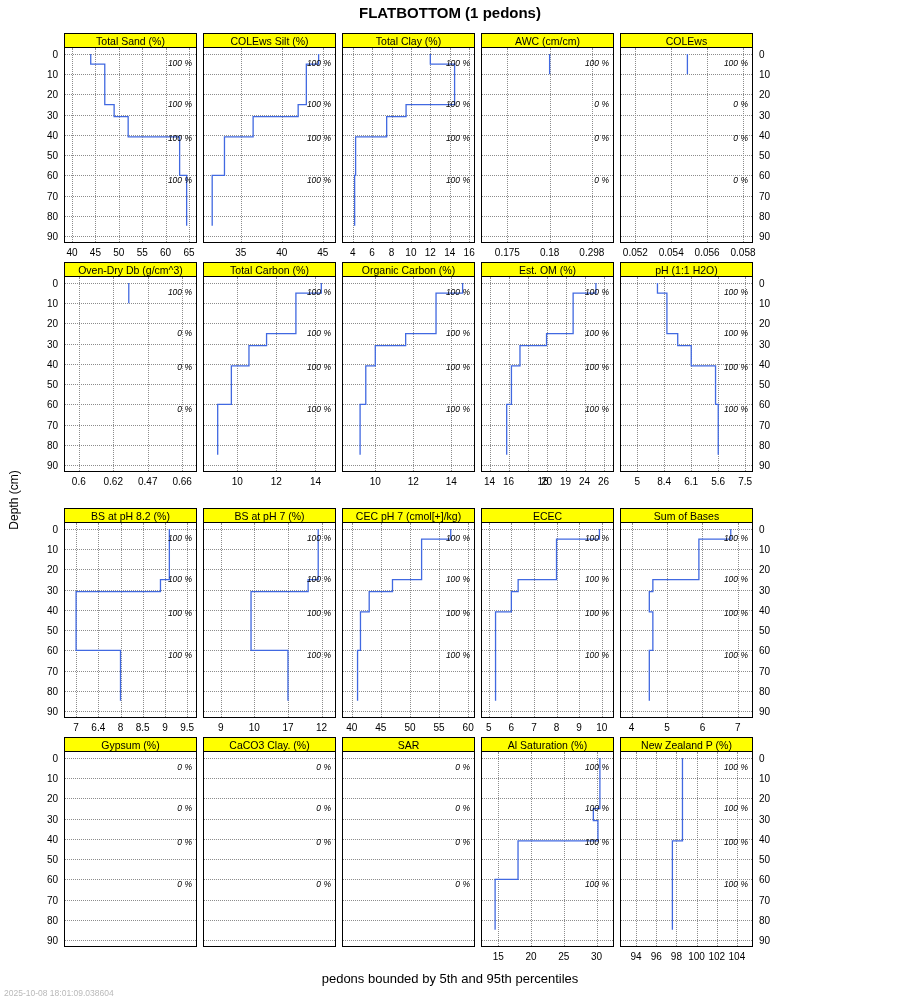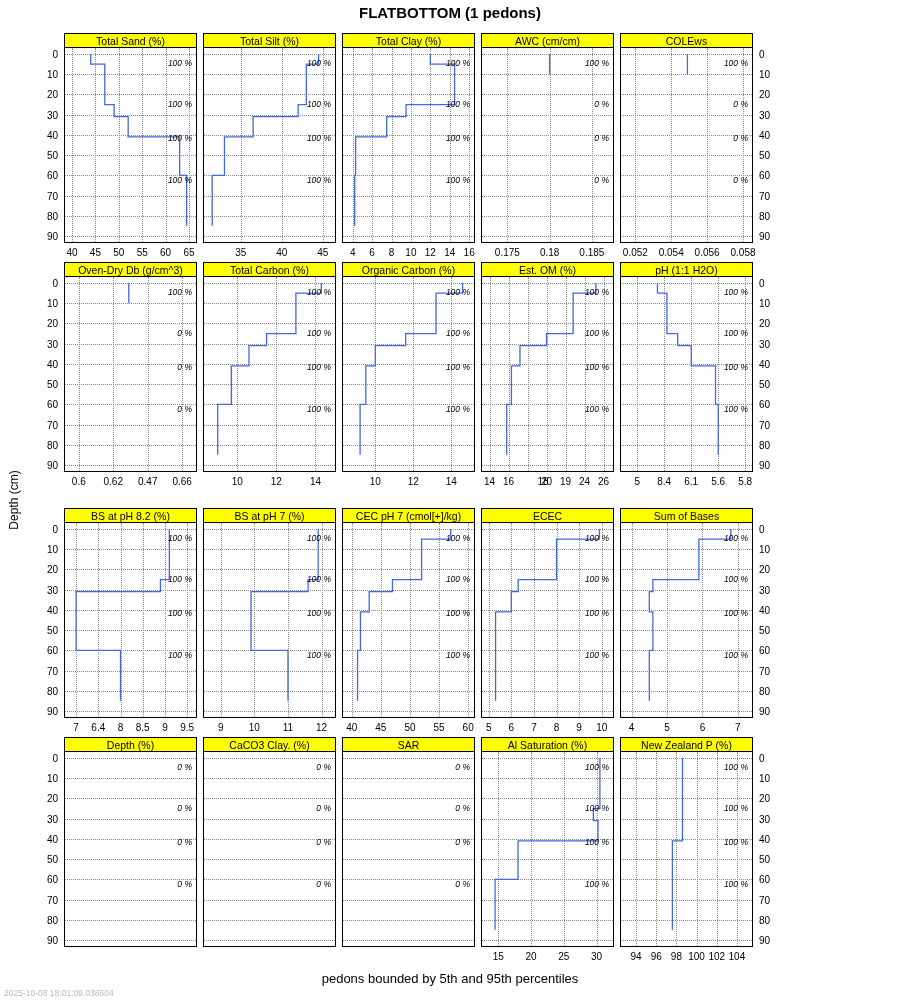--- a/index.html
+++ b/index.html
@@ -99,21 +99,21 @@
         <div class="pct" style="right: 4px; top: 10.1667px;">100 %</div>
         <div class="pct" style="right: 4px; top: 50.5833px;">100 %</div>
         <div class="pct" style="right: 4px; top: 84.9375px;">100 %</div>
         <div class="pct" style="right: 4px; top: 127.375px;">100 %</div>
       </div>
     </div>
     <div class="xticklab" style="left: 240.844px; top: 247px;">35</div>
     <div class="xticklab" style="left: 281.781px; top: 247px;">40</div>
     <div class="xticklab" style="left: 322.719px; top: 247px;">45</div>
     <div class="panel" style="left: 203px; top: 33px; width: 133px;">
-      <div class="strip">Total Silt (%)</div>
+      <div class="strip">COLEws Silt (%)</div>
       <div class="plot" style="width: 133px; height: 196px;">
         <div class="grid-h" style="top: 6.0625px;"></div>
         <div class="grid-h" style="top: 26.2708px;"></div>
         <div class="grid-h" style="top: 46.4792px;"></div>
         <div class="grid-h" style="top: 66.6875px;"></div>
         <div class="grid-h" style="top: 86.8958px;"></div>
         <div class="grid-h" style="top: 107.104px;"></div>
         <div class="grid-h" style="top: 127.312px;"></div>
         <div class="grid-h" style="top: 147.521px;"></div>
         <div class="grid-h" style="top: 167.729px;"></div>
@@ -161,21 +161,21 @@
           <polyline points="87.33,6.06 87.33,16.17 111.59,16.17 111.59,56.58 63.07,56.58 63.07,68.71 43.67,68.71 43.67,88.92 12.61,88.92 12.61,127.31 11.64,127.31 11.64,177.83" fill="none" stroke="#4169e1" stroke-width="1.3"></polyline>
         </svg>
         <div class="pct" style="right: 4px; top: 10.1667px;">100 %</div>
         <div class="pct" style="right: 4px; top: 50.5833px;">100 %</div>
         <div class="pct" style="right: 4px; top: 84.9375px;">100 %</div>
         <div class="pct" style="right: 4px; top: 127.375px;">100 %</div>
       </div>
     </div>
     <div class="xticklab" style="left: 507.355px; top: 247px;">0.175</div>
     <div class="xticklab" style="left: 549.613px; top: 247px;">0.18</div>
-    <div class="xticklab" style="left: 591.871px; top: 247px;">0.185</div>
+    <div class="xticklab" style="left: 591.871px; top: 247px;">0.298</div>
     <div class="panel" style="left: 481px; top: 33px; width: 133px;">
       <div class="strip">AWC (cm/cm)</div>
       <div class="plot" style="width: 133px; height: 196px;">
         <div class="grid-h" style="top: 6.0625px;"></div>
         <div class="grid-h" style="top: 26.2708px;"></div>
         <div class="grid-h" style="top: 46.4792px;"></div>
         <div class="grid-h" style="top: 66.6875px;"></div>
         <div class="grid-h" style="top: 86.8958px;"></div>
         <div class="grid-h" style="top: 107.104px;"></div>
         <div class="grid-h" style="top: 127.312px;"></div>
@@ -343,21 +343,21 @@
         <div class="pct" style="right: 4px; top: 10.1667px;">100 %</div>
         <div class="pct" style="right: 4px; top: 50.5833px;">100 %</div>
         <div class="pct" style="right: 4px; top: 84.9375px;">100 %</div>
         <div class="pct" style="right: 4px; top: 127.375px;">100 %</div>
       </div>
     </div>
     <div class="xticklab" style="left: 637.206px; top: 476px;">5</div>
     <div class="xticklab" style="left: 664.216px; top: 476px;">8.4</div>
     <div class="xticklab" style="left: 691.227px; top: 476px;">6.1</div>
     <div class="xticklab" style="left: 718.237px; top: 476px;">5.6</div>
-    <div class="xticklab" style="left: 745.247px; top: 476px;">5.8</div>
+    <div class="xticklab" style="left: 745.247px; top: 476px;">7.5</div>
     <div class="panel" style="left: 620px; top: 262px; width: 133px;">
       <div class="strip">pH (1:1 H2O)</div>
       <div class="plot" style="width: 133px; height: 196px;">
         <div class="grid-h" style="top: 6.0625px;"></div>
         <div class="grid-h" style="top: 26.2708px;"></div>
         <div class="grid-h" style="top: 46.4792px;"></div>
         <div class="grid-h" style="top: 66.6875px;"></div>
         <div class="grid-h" style="top: 86.8958px;"></div>
         <div class="grid-h" style="top: 107.104px;"></div>
         <div class="grid-h" style="top: 127.312px;"></div>
@@ -407,21 +407,21 @@
           <polyline points="104.36,6.06 104.36,16.17 104.36,16.17 104.36,56.58 95.47,56.58 95.47,68.71 11.10,68.71 11.10,88.92 11.10,88.92 11.10,127.31 55.51,127.31 55.51,177.83" fill="none" stroke="#4169e1" stroke-width="1.3"></polyline>
         </svg>
         <div class="pct" style="right: 4px; top: 10.1667px;">100 %</div>
         <div class="pct" style="right: 4px; top: 50.5833px;">100 %</div>
         <div class="pct" style="right: 4px; top: 84.9375px;">100 %</div>
         <div class="pct" style="right: 4px; top: 127.375px;">100 %</div>
       </div>
     </div>
     <div class="xticklab" style="left: 220.795px; top: 722px;">9</div>
     <div class="xticklab" style="left: 254.385px; top: 722px;">10</div>
-    <div class="xticklab" style="left: 287.974px; top: 722px;">11</div>
+    <div class="xticklab" style="left: 287.974px; top: 722px;">17</div>
     <div class="xticklab" style="left: 321.564px; top: 722px;">12</div>
     <div class="panel" style="left: 203px; top: 508px; width: 133px;">
       <div class="strip">BS at pH 7 (%)</div>
       <div class="plot" style="width: 133px; height: 196px;">
         <div class="grid-h" style="top: 6.0625px;"></div>
         <div class="grid-h" style="top: 26.2708px;"></div>
         <div class="grid-h" style="top: 46.4792px;"></div>
         <div class="grid-h" style="top: 66.6875px;"></div>
         <div class="grid-h" style="top: 86.8958px;"></div>
         <div class="grid-h" style="top: 107.104px;"></div>
@@ -532,21 +532,21 @@
         <svg class="series" viewBox="0 0 131 194" preserveAspectRatio="none">
           <polyline points="109.76,6.06 109.76,16.17 77.89,16.17 77.89,56.58 31.86,56.58 31.86,68.71 28.32,68.71 28.32,88.92 31.86,88.92 31.86,127.31 28.32,127.31 28.32,177.83" fill="none" stroke="#4169e1" stroke-width="1.3"></polyline>
         </svg>
         <div class="pct" style="right: 4px; top: 10.1667px;">100 %</div>
         <div class="pct" style="right: 4px; top: 50.5833px;">100 %</div>
         <div class="pct" style="right: 4px; top: 84.9375px;">100 %</div>
         <div class="pct" style="right: 4px; top: 127.375px;">100 %</div>
       </div>
     </div>
     <div class="panel" style="left: 64px; top: 737px; width: 133px;">
-      <div class="strip">Depth (%)</div>
+      <div class="strip">Gypsum (%)</div>
       <div class="plot" style="width: 133px; height: 196px;">
         <div class="grid-h" style="top: 6.0625px;"></div>
         <div class="grid-h" style="top: 26.2708px;"></div>
         <div class="grid-h" style="top: 46.4792px;"></div>
         <div class="grid-h" style="top: 66.6875px;"></div>
         <div class="grid-h" style="top: 86.8958px;"></div>
         <div class="grid-h" style="top: 107.104px;"></div>
         <div class="grid-h" style="top: 127.312px;"></div>
         <div class="grid-h" style="top: 147.521px;"></div>
         <div class="grid-h" style="top: 167.729px;"></div>

